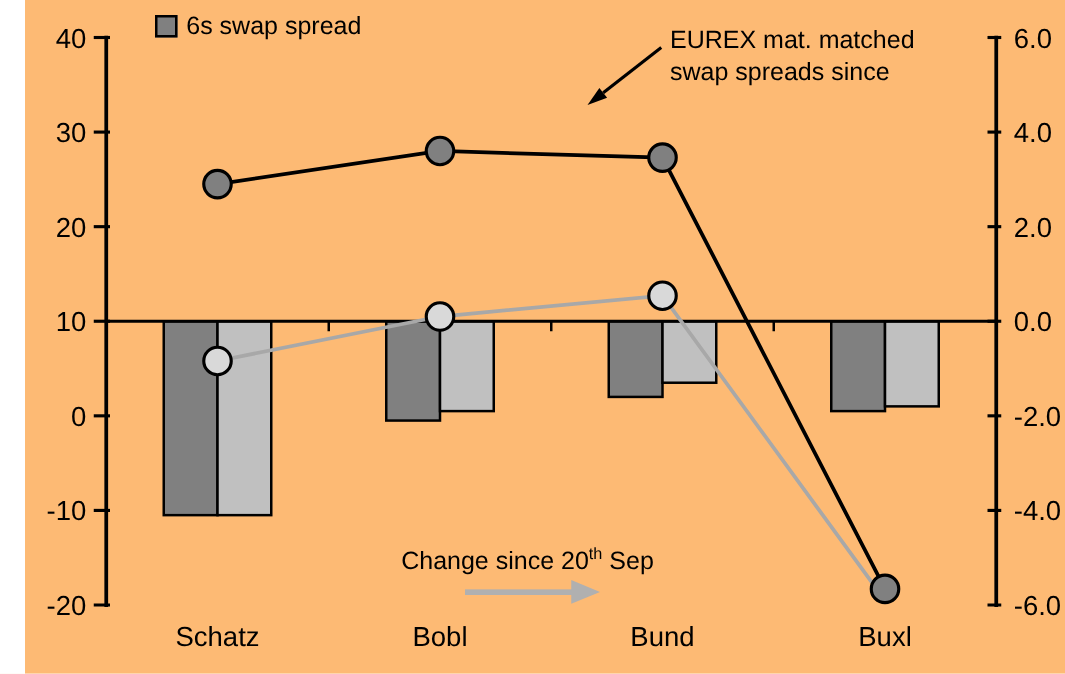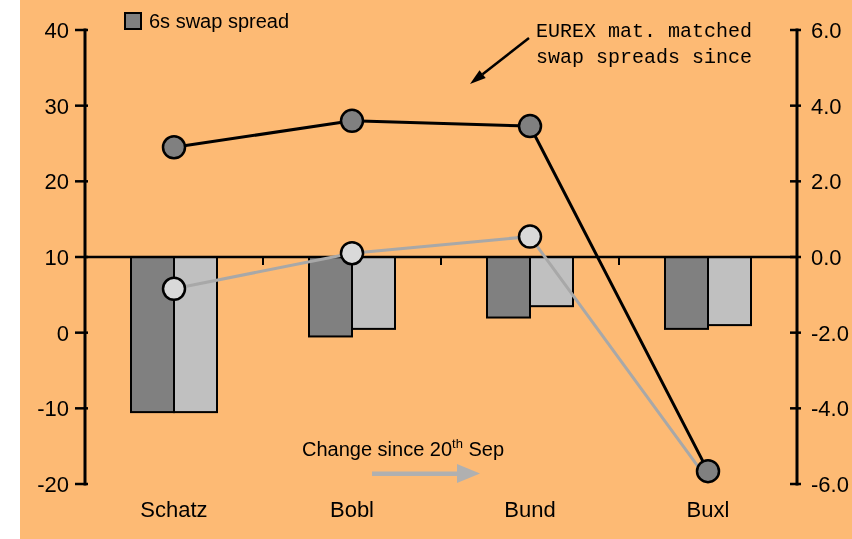--- a/index.html
+++ b/index.html
@@ -3,22 +3,22 @@
 <meta charset="utf-8">
 <style>
   html,body{margin:0;padding:0;background:#fff;}
   .stage{position:relative;width:852px;height:539px;background:#fdba74;overflow:hidden;
          font-family:"Liberation Sans",sans-serif;color:#000;margin-left:20px;}
   #chart-svg{position:absolute;left:0;top:0;}
   #chart-svg text{font-family:"Liberation Sans",sans-serif;fill:#000;}
   .legend{position:absolute;left:104px;top:9px;display:flex;flex-direction:column;gap:7px;}
   .legend-row{display:flex;align-items:center;gap:7px;font-size:20px;line-height:24px;}
   .swatch{width:14px;height:14px;border:2px solid #000;display:inline-block;flex:0 0 auto;}
-  .curve-note{position:absolute;left:516px;top:19px;font-size:20px;line-height:26px;font-family:Liberation Mono, monospace;}
-  .change-note{position:absolute;left:282px;top:437px;width:240px;text-align:left;
+  .curve-note{position:absolute;left:516px;top:19px;font-size:20px;line-height:26px;}
+  .change-note{position:absolute;left:282px;top:437px;width:240px;text-align:center;
                font-size:20px;line-height:24px;}
   .change-note sup{font-size:13px;line-height:0;}
   .arrow-overlay{position:absolute;pointer-events:none;}
 </style>
 </head>
 <body>
 
 <div class="stage">
 
   <svg id="chart-svg" width="852" height="539">

